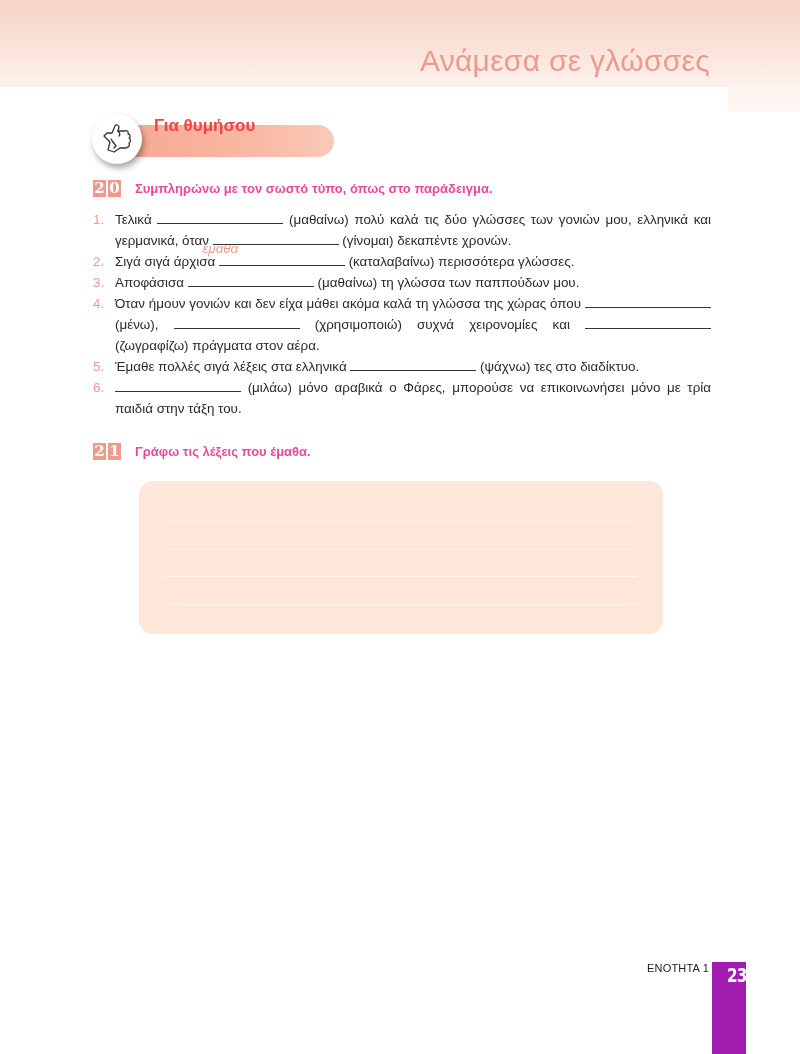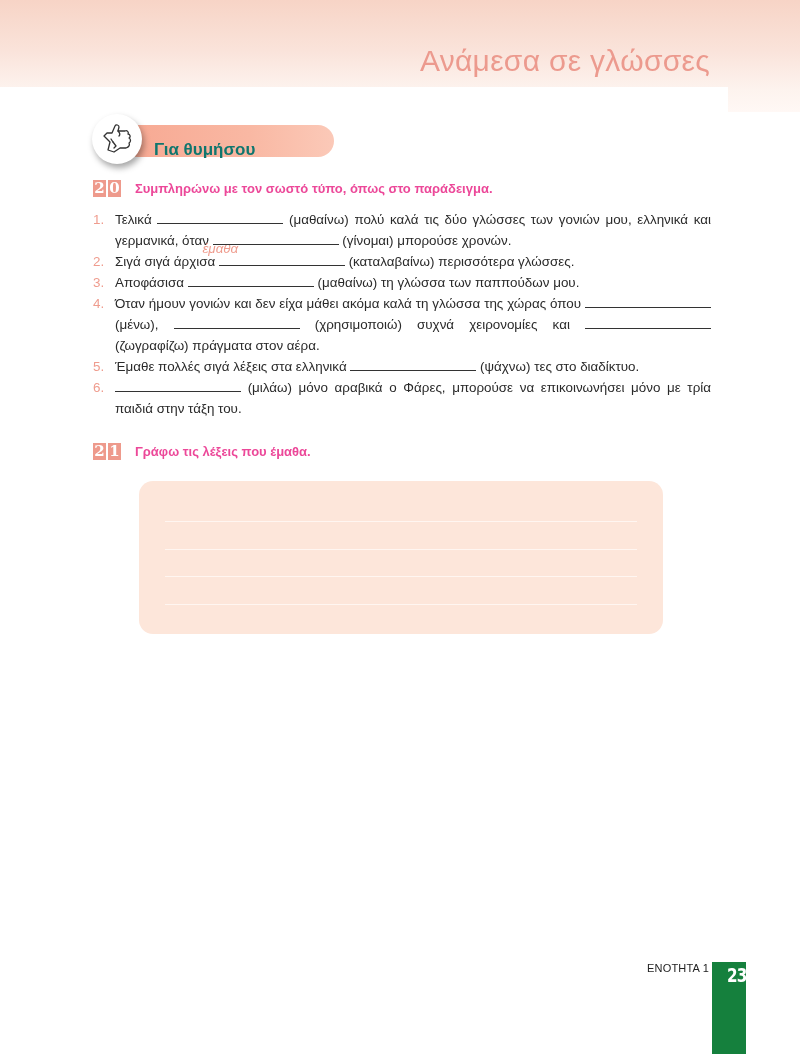--- a/index.html
+++ b/index.html
@@ -24,22 +24,22 @@
   
   .reminder {
     position: absolute; left: 92px; top: 114px; height: 50px; width: 240px;
   }
   .reminder-pill {
     position: absolute; left: 30px; top: 11px; width: 212px; height: 32px;
     border-radius: 16px;
     background: linear-gradient(to right, #f7a892 0%, #f9b8a3 60%, #fbc9b8 100%);
   }
   .reminder-label {
-    position: absolute; left: 62px; top: 26px;
-    font-size: 17px; font-weight: bold; color: #0f766e;
+    position: absolute; left: 62px; top: 2px;
+    font-size: 17px; font-weight: bold; color: #ef4444;
   }
   .reminder-circle {
     position: absolute; left: 0; top: 0; width: 50px; height: 50px; border-radius: 50%;
     background: #ffffff;
     box-shadow: 2px 4px 6px rgba(0,0,0,0.35);
     display: flex; align-items: center; justify-content: center;
   }
   
   .ex-head { position: absolute; left: 93px; display: flex; align-items: center; }
   .ex-num { display: flex; gap: 2px; }
@@ -64,21 +64,21 @@
     position: absolute; left: 139px; top: 481px; width: 524px; height: 153px;
     background: #fde6da; border-radius: 14px;
   }
   .write-line {
     position: absolute; left: 26px; width: 472px; height: 1px; background: #fff6f1;
   }
   
   .unit-label { position: absolute; left: 647px; top: 962px; font-size: 11px; color: #222; letter-spacing: 0.2px; text-align: right; }
   .page-tab {
     position: absolute; left: 712px; top: 962px; width: 34px; height: 92px;
-    background: #15803d;
+    background: #a21caf;
   }
   .page-num {
     position: absolute; right: 0; top: 2px; color: #ffffff; font-weight: bold; font-size: 19px;
     font-family: "DejaVu Sans", sans-serif; letter-spacing: -1px; transform: scaleX(0.8); transform-origin: right top;
   }
 </style>
 </head>
 <body>
 
 <div class="top-band"></div>
@@ -102,21 +102,21 @@
   <div class="ex-num">
     <span>2</span>
     <span>0</span>
   </div>
   <div class="ex-title">Συμπληρώνω με τον σωστό τύπο, όπως στο παράδειγμα.</div>
 </div>
 
 <div class="items" id="items">
     <div class="item">
       <span class="num">1.</span>
-      <p><span>Τελικά </span><span class="blank w1"><span class="ans">έμαθα</span></span><span> (μαθαίνω) πολύ καλά τις δύο γλώσσες των γονιών μου, ελληνικά και γερμανικά, όταν </span><span class="blank w1"></span><span> (γίνομαι) μπορούσε χρονών.</span></p>
+      <p><span>Τελικά </span><span class="blank w1"><span class="ans">έμαθα</span></span><span> (μαθαίνω) πολύ καλά τις δύο γλώσσες των γονιών μου, ελληνικά και γερμανικά, όταν </span><span class="blank w1"></span><span> (γίνομαι) δεκαπέντε χρονών.</span></p>
     </div>
     <div class="item">
       <span class="num">2.</span>
       <p><span>Σιγά σιγά άρχισα </span><span class="blank w1"></span><span> (καταλαβαίνω) περισσότερα γλώσσες.</span></p>
     </div>
     <div class="item">
       <span class="num">3.</span>
       <p><span>Αποφάσισα </span><span class="blank w1"></span><span> (μαθαίνω) τη γλώσσα των παππούδων μου.</span></p>
     </div>
     <div class="item">

